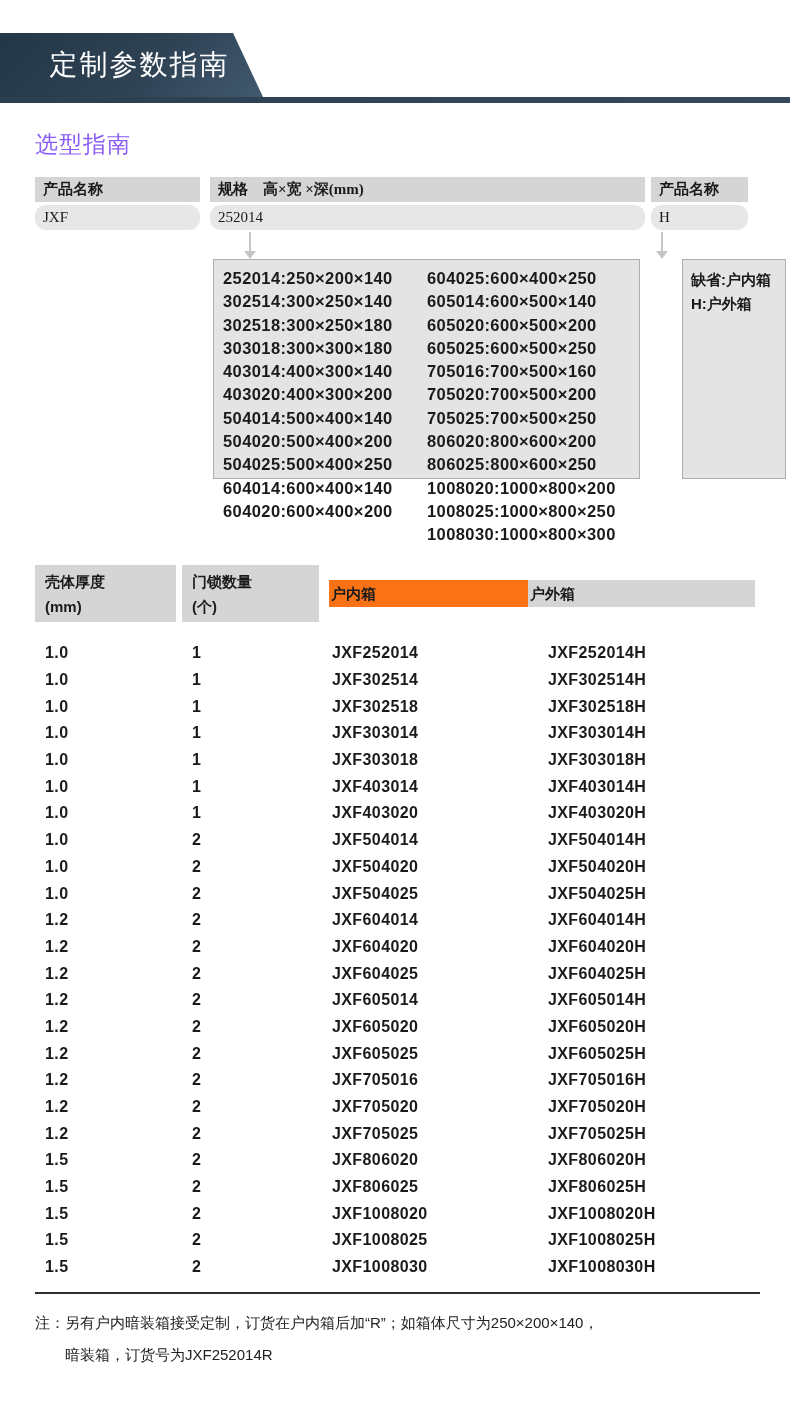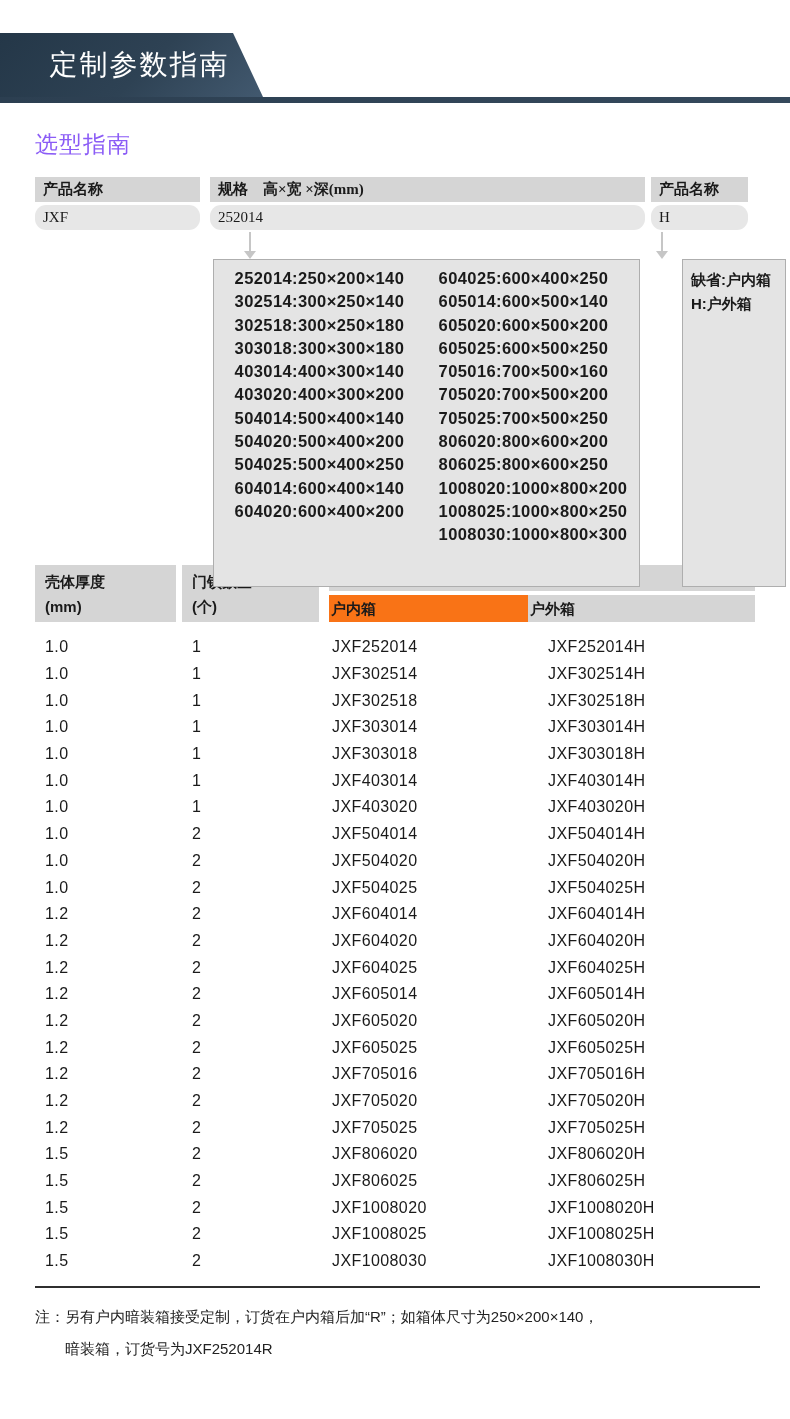--- a/index.html
+++ b/index.html
@@ -31,40 +31,40 @@
   .v-product{left:35px;top:28px;width:165px;}
   .v-spec{left:210px;top:28px;width:435px;}
   .v-install{left:651px;top:28px;width:97px;}
   .arrow{position:absolute;top:55px;width:12px;}
   .arrow .stem{width:2px;height:19px;background:#c6c6c6;margin:0 auto;}
   .arrow .head{width:0;height:0;margin:0 auto;
     border-left:6px solid transparent;border-right:6px solid transparent;
     border-top:8px solid #c6c6c6;}
   .arrow-spec{left:244px;}
   .arrow-install{left:656px;}
-  .gbox{position:absolute;top:82px;height:328px;background:#e4e4e4;
-    border:1px solid #aeaeae;box-sizing:border-box;justify-content:center;}
+  .gbox{position:absolute;top:82px;height:220px;background:#e4e4e4;
+    border:1px solid #aeaeae;box-sizing:border-box;}
   .spec-box{left:213px;width:427px;display:flex;padding:7px 0 0 9px;}
   .spec-col{font-size:16.5px;font-weight:bold;line-height:23.3px;
     letter-spacing:0.4px;white-space:nowrap;}
   .spec-col-left{width:204px;}
   .install-box{left:682px;width:104px;padding:8px 0 0 8px;}
   .install-line{font-size:15px;font-weight:bold;line-height:24px;white-space:nowrap;}
   
   .order-table{margin:13px 35px 0 35px;}
   .t2-header{display:flex;font-size:15px;font-weight:bold;align-items:center;}
   .t2-hc{background:#d5d5d5;box-sizing:border-box;}
   .t2-h1{width:141px;height:57px;margin-right:6px;padding:4px 0 0 10px;line-height:25px;}
   .t2-h2{width:137px;height:57px;margin-right:10px;padding:4px 0 0 10px;line-height:25px;}
   .t2-h3{flex:1;}
   .t2-order-bar{background:#d5d5d5;height:26px;line-height:26px;padding-left:2px;margin-bottom:4px;}
   .t2-sub{display:flex;height:27px;line-height:27px;}
   .t2-indoor-h{background:#f97316;width:197px;margin-right:0;padding-left:2px;}
   .t2-outdoor-h{background:#d5d5d5;flex:1;padding-left:2px;}
-  .t2-rows{margin-top:12px;}
+  .t2-rows{margin-top:18px;font-weight:bold;}
   .t2-row{display:flex;height:26.7px;align-items:center;font-size:16px;letter-spacing:0.4px;}
   .t2-row .c1{width:147px;padding-left:10px;box-sizing:border-box;}
   .t2-row .c2{width:148px;padding-left:10px;box-sizing:border-box;}
   .t2-row .c3{width:216px;padding-left:2px;box-sizing:border-box;}
   .t2-row .c4{flex:1;padding-left:2px;box-sizing:border-box;}
   
   .divider{margin:11px 30px 0 35px;border-top:2px solid #2f2f2f;}
   .note{display:flex;margin:13px 0 0 35px;font-size:15px;line-height:32px;color:#222222;}
   .note-prefix{white-space:pre;}
   .note-line{white-space:pre;}
@@ -142,21 +142,20 @@
   <div class="t2-header">
     <div class="t2-hc t2-h1">
       <div>壳体厚度</div>
       <div>(mm)</div>
     </div>
     <div class="t2-hc t2-h2">
       <div>门锁数量</div>
       <div>(个)</div>
     </div>
     <div class="t2-h3">
-      <div class="t2-order-bar">订货号</div>
       <div class="t2-sub">
         <div class="t2-indoor-h">户内箱</div>
         <div class="t2-outdoor-h">户外箱</div>
       </div>
     </div>
   </div>
 
   <div class="t2-rows">
 
   <div class="t2-row">

